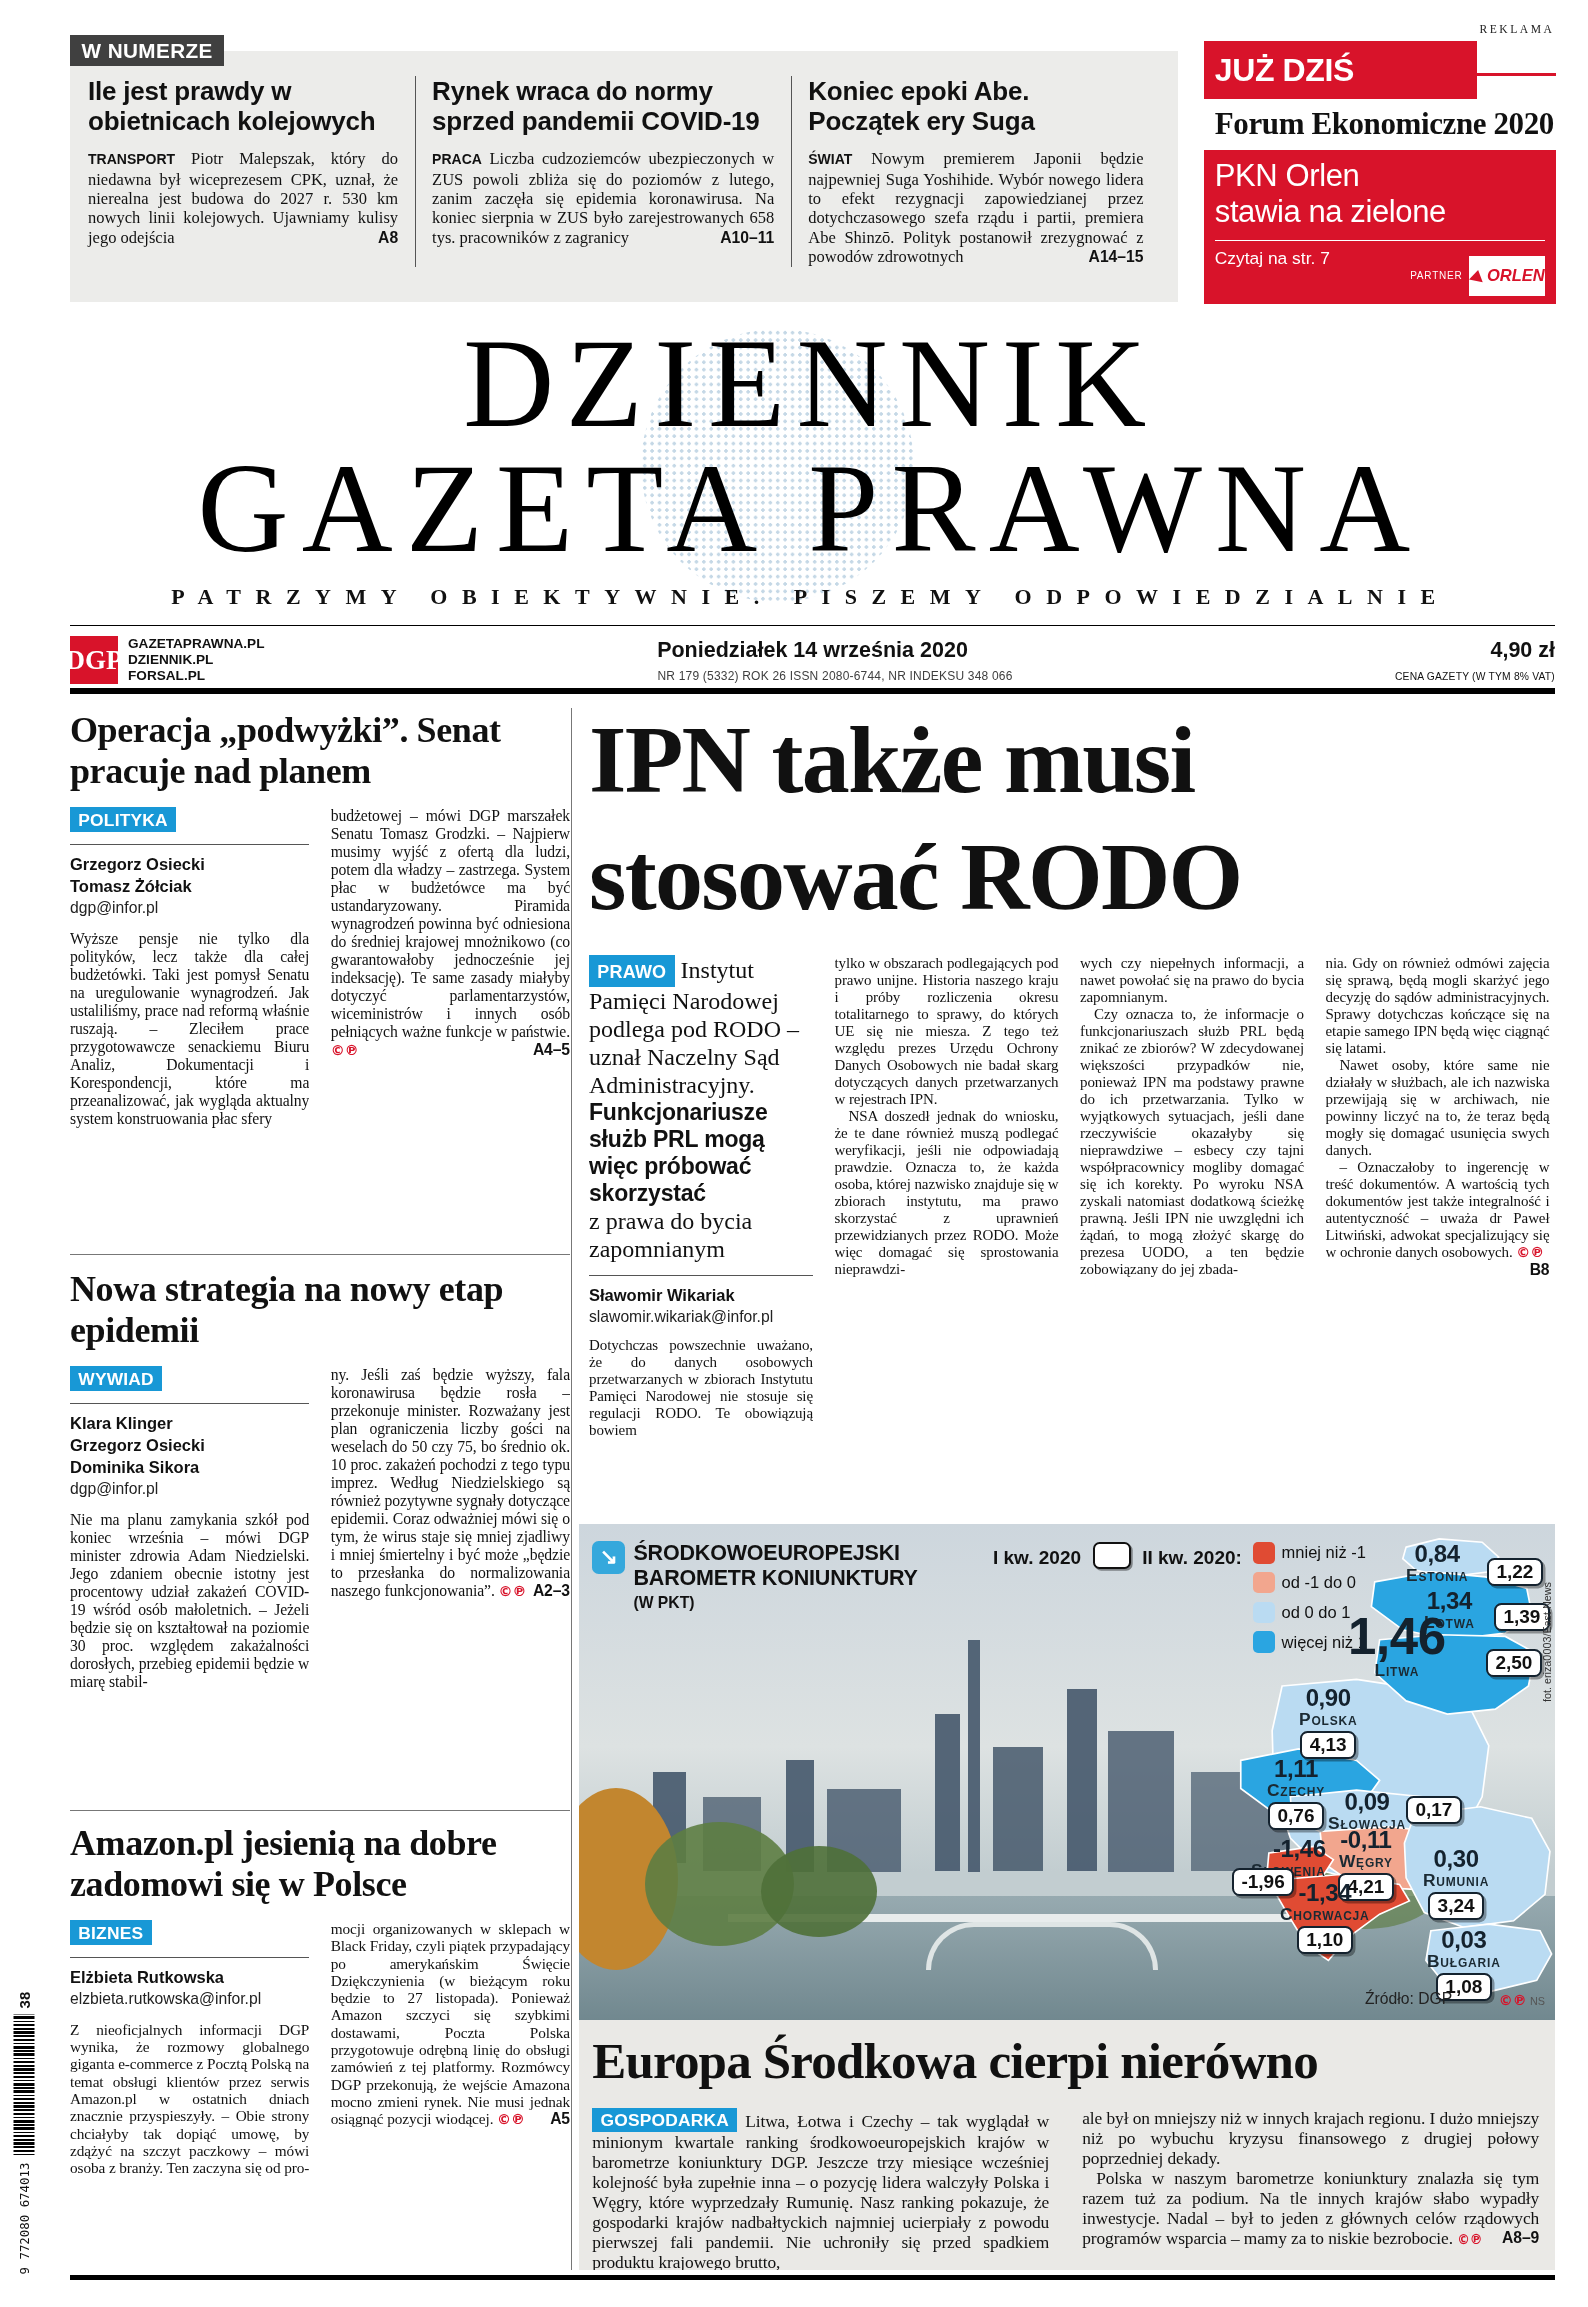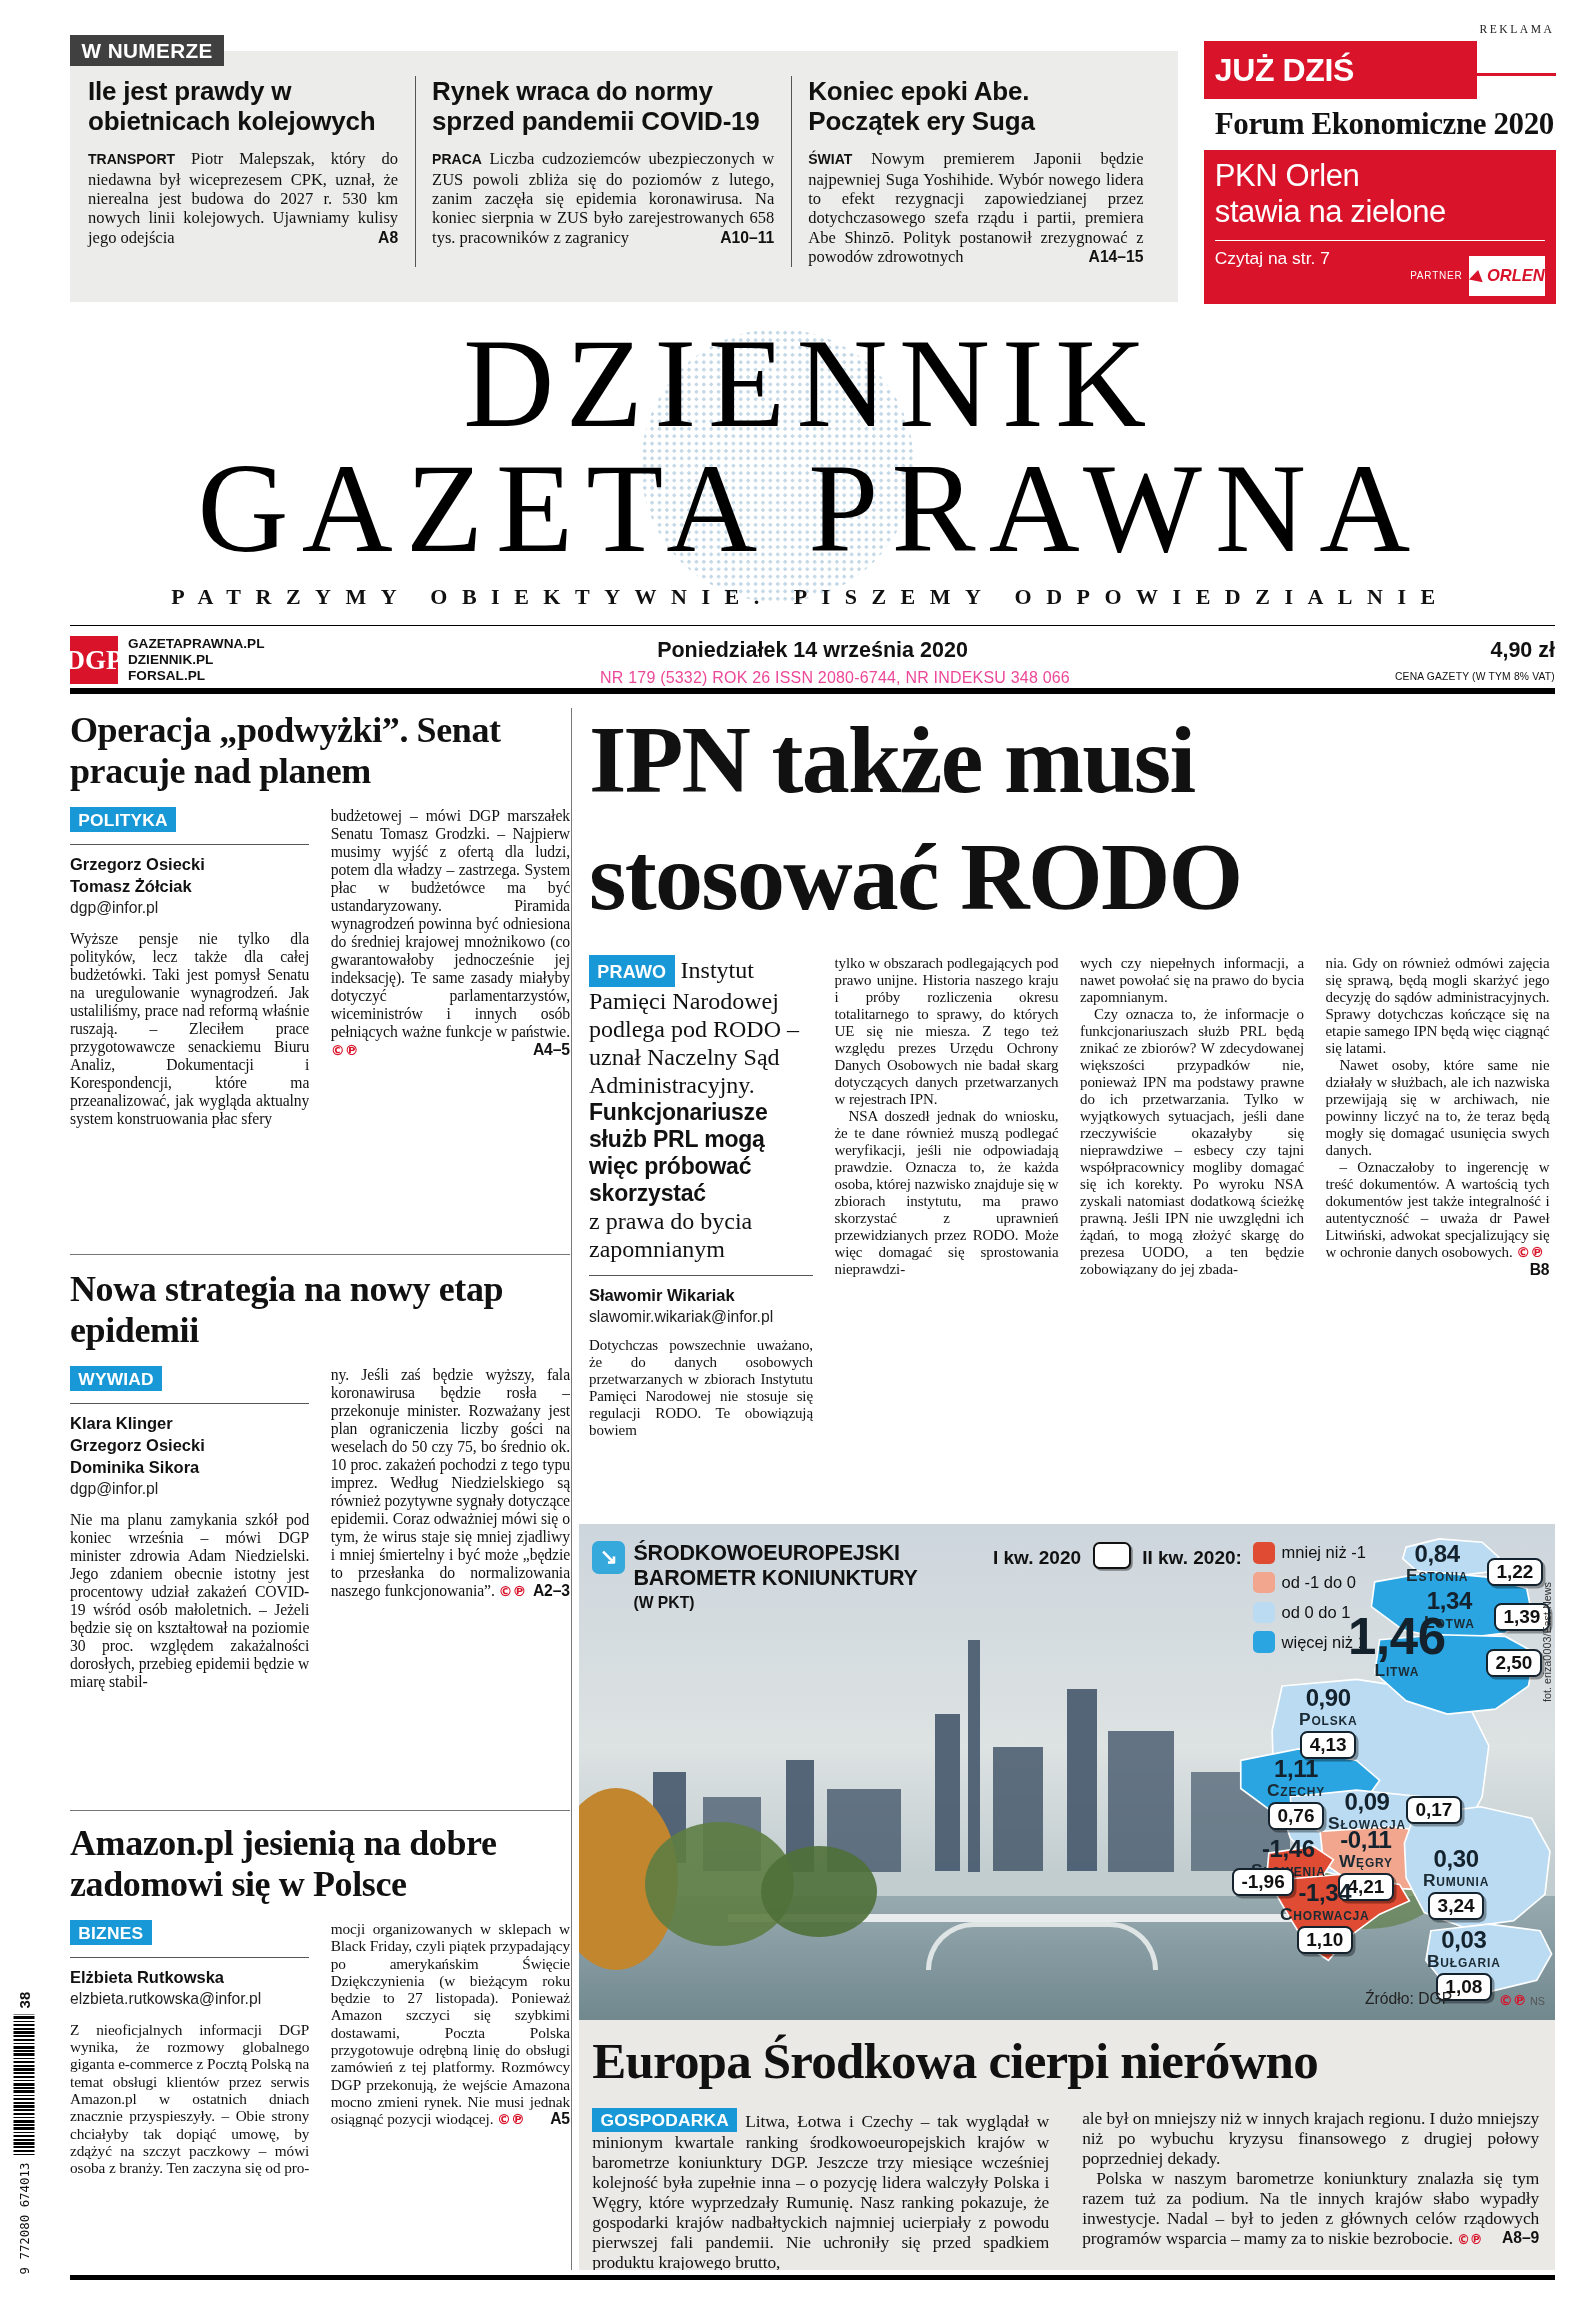--- a/index.html
+++ b/index.html
@@ -65,21 +65,21 @@
   
   #info-bar { position:absolute; left:70px; top:625px; width:1485px; height:69px;
               border-top:0.8px solid #000; }
   #info-bar .thick { position:absolute; left:0; bottom:0; width:100%; height:5.8px; background:#000; }
   #dgp-logo { position:absolute; left:0; top:10px; width:48px; height:48px; background:#d8132a;
               color:#fff; font-family:"Liberation Serif", serif; font-size:27px;
               display:flex; align-items:center; justify-content:center;font-weight:bold; }
   #sites { position:absolute; left:58px; top:10px; font-weight:bold; font-size:13.6px; line-height:16px; }
   #date-block { position:absolute; left:0; top:11.6px; width:100%; text-align:center; }
   #date-block .date { font-weight:bold; font-size:21.5px; }
-  #date-block .issue { font-size:16px; margin-top:6.6px; color:#ec4899; letter-spacing:0.2px;margin-left:45px; }
+  #date-block .issue { font-size:12px; margin-top:6.6px; color:#404040; letter-spacing:0.2px;margin-left:45px; }
   #price-block { position:absolute; right:0; top:11.6px; text-align:right; }
   #price-block .price { font-weight:bold; font-size:21.5px; }
   #price-block .note { font-size:10.3px; margin-top:8.3px; letter-spacing:0.2px; }
 
   
   #vrule-main { position:absolute; left:571px; top:708px; width:0.8px; height:1562px; background:#777; }
   .hrule { position:absolute; left:70px; width:500px; height:0.8px; background:#777; }
   #page-bottom-rule { position:absolute; left:70px; top:2275px; width:1485px; height:5px; background:#000; }
 
   
@@ -417,21 +417,21 @@
     <div class="cname">Słowacja</div>
   </div>
   <div class="cq1" style="position:absolute;left:827px;top:269px;">0,17</div>
 
   <div class="cgroup" style="left:759px;top:304px;">
     <div class="cq2">-0,11</div>
     <div class="cname">Węgry</div>
     <div class="cq1">4,21</div>
   </div>
 
-  <div class="cgroup" style="left:672px;top:313px;">
+  <div class="cgroup" style="left:672px;top:313px;text-align:right;">
     <div class="cq2">-1,46</div>
     <div class="cname">Słowenia</div>
   </div>
   <div class="cq1" style="position:absolute;left:653px;top:341px;">-1,96</div>
 
   <div class="cgroup" style="left:701px;top:357px;">
     <div class="cq2">-1,34</div>
     <div class="cname">Chorwacja</div>
     <div class="cq1">1,10</div>
   </div>

